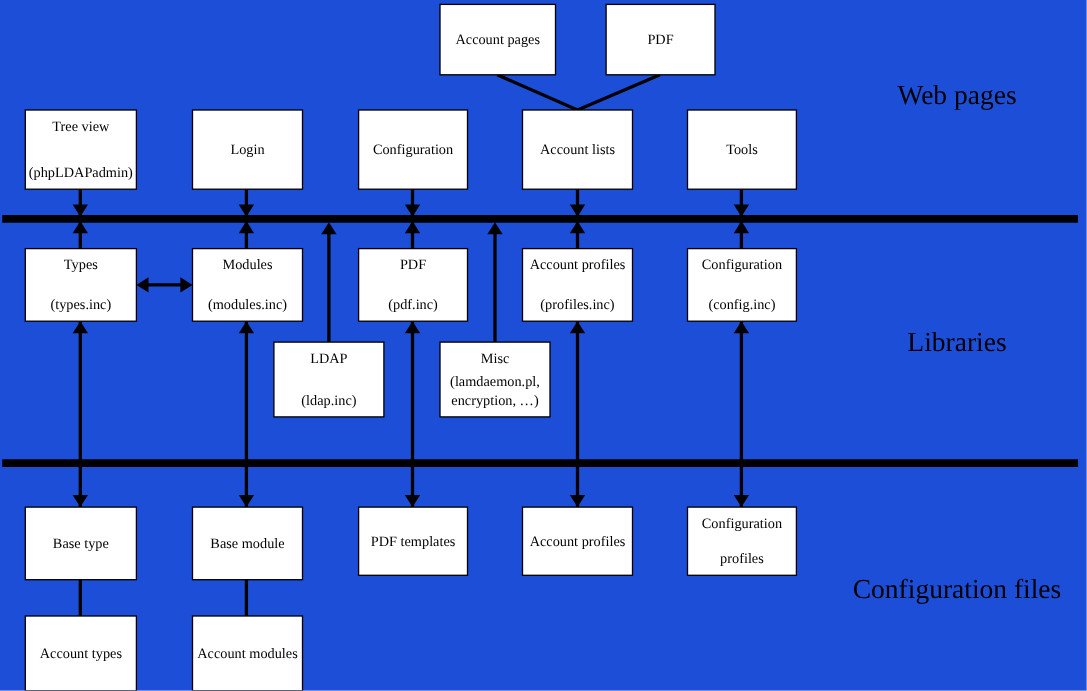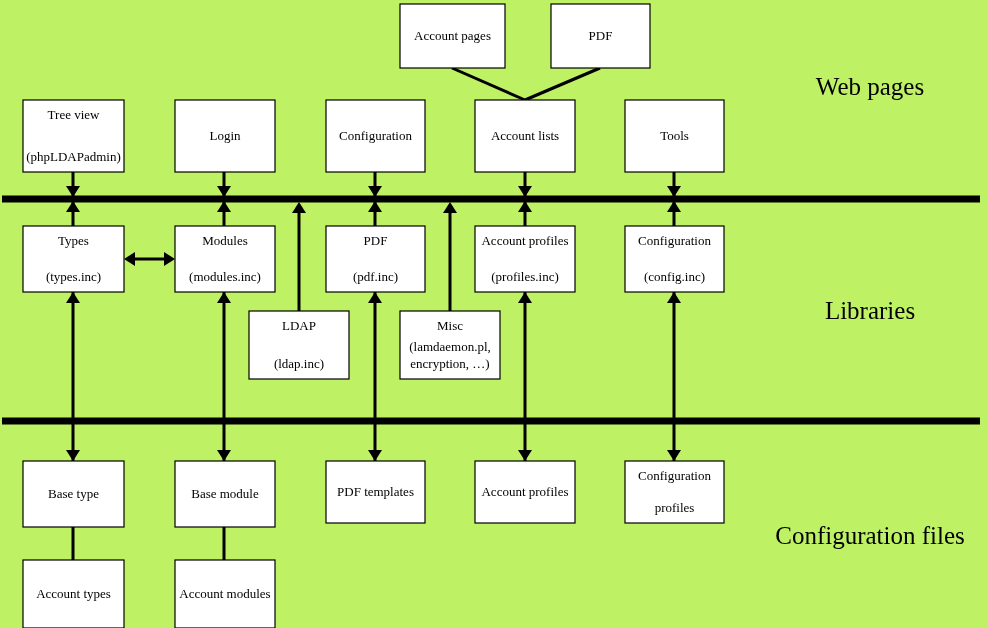--- a/index.html
+++ b/index.html
@@ -7,21 +7,21 @@
     padding: 0;
     background: #ffffff;
   }
   body {
     font-family: "Liberation Serif", serif;
   }
   #diagram-root {
     position: relative;
     width: 988px;
     height: 628px;
-    background: #bef264;
+    background: #1d4ed8;
     overflow: hidden;
   }
   svg#diagram-canvas {
     position: absolute;
     left: 0;
     top: 0;
     width: 988px;
     height: 628px;
   }
   .node-box {

